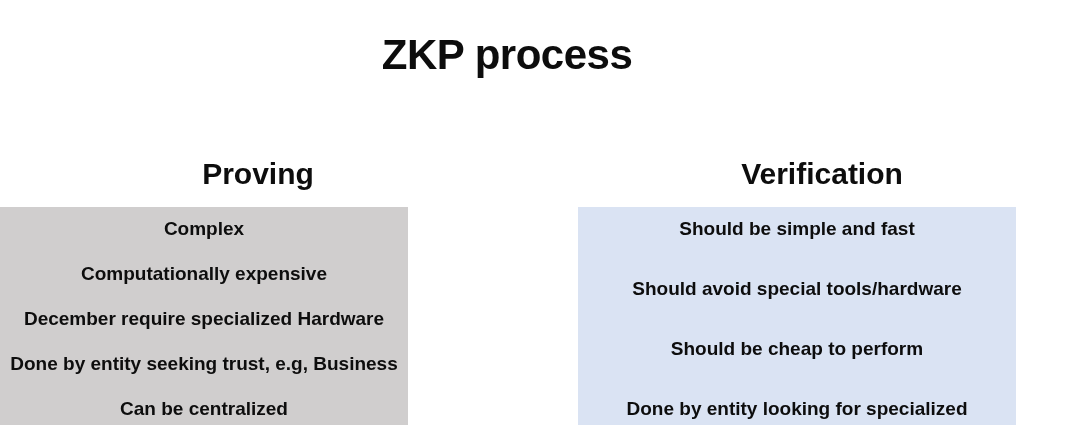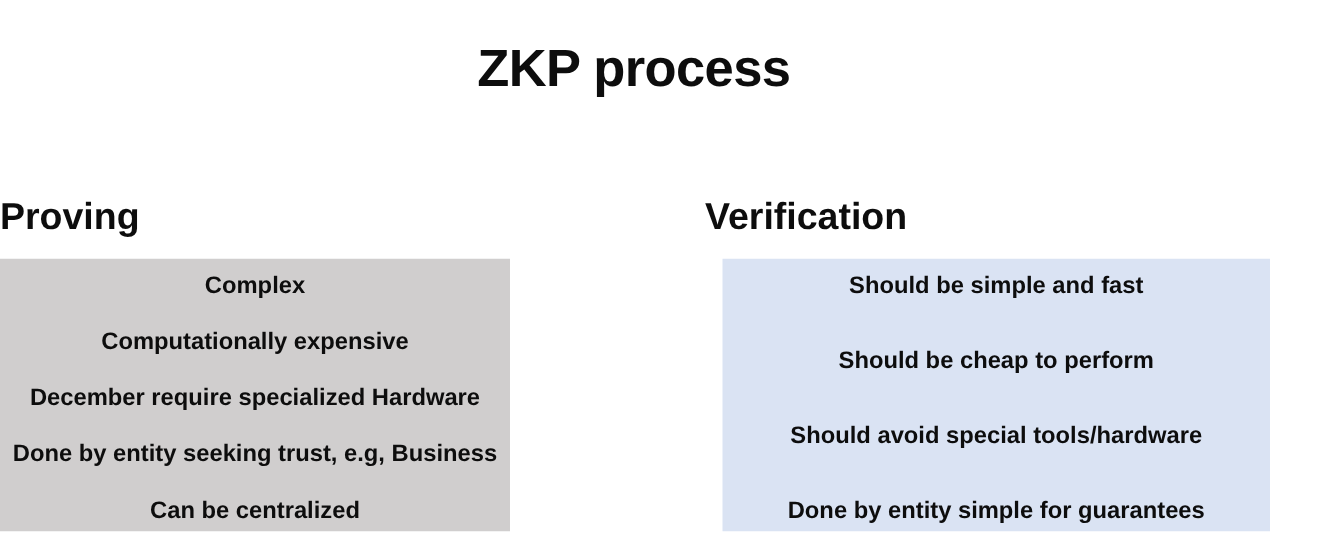--- a/index.html
+++ b/index.html
@@ -24,21 +24,21 @@
     text-align: center;
     font-size: 42px;
     font-weight: 700;
     color: var(--text, #0d0d0d);
     letter-spacing: -0.5px;
   }
   .col-header {
     position: absolute;
     top: 142px;
     width: 516px;
-    text-align: left;
+    text-align: center;
     font-size: 30px;
     font-weight: 700;
     color: var(--text, #0d0d0d);
   }
   .col-header.proving { left: 0; }
   .col-header.verification { left: 564px; }
   .panel {
     position: absolute;
     top: 192px;
     height: 218px;
@@ -81,18 +81,18 @@
   <div class="panel proving">
     <div class="panel-item">Complex</div>
     <div class="panel-item">Computationally expensive</div>
     <div class="panel-item">December require specialized Hardware</div>
     <div class="panel-item">Done by entity seeking trust, e.g, Business</div>
     <div class="panel-item">Can be centralized</div>
   </div>
 
   <div class="panel verification">
     <div class="panel-item">Should be simple and fast</div>
+    <div class="panel-item">Should avoid special tools/hardware</div>
     <div class="panel-item">Should be cheap to perform</div>
-    <div class="panel-item">Should avoid special tools/hardware</div>
-    <div class="panel-item">Done by entity simple for guarantees</div>
+    <div class="panel-item">Done by entity looking for specialized</div>
   </div>
 
 </div>
 
 </body></html>

